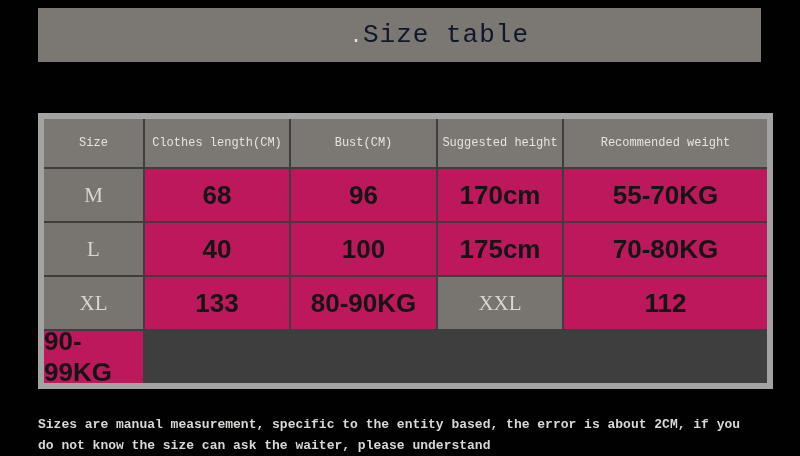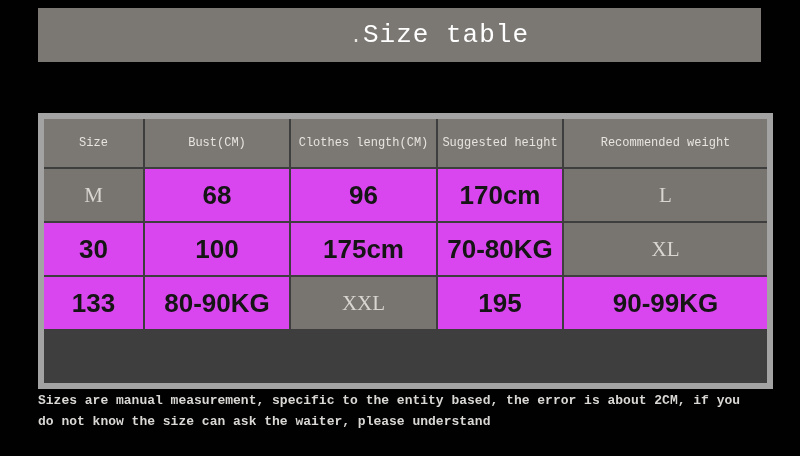--- a/index.html
+++ b/index.html
@@ -11,84 +11,85 @@
     font-family:"Liberation Mono","DejaVu Sans Mono",monospace;
   }
   
   .banner{
     position:absolute;left:38px;top:8px;width:723px;height:54px;
     background:#7b7773;
     display:flex;align-items:center;justify-content:center;
   }
   .banner-inner{transform:translateX(40px);display:flex;align-items:baseline;}
   .title-dot{color:#e9e7e3;font-size:20px;margin-right:1px;}
-  .title{color:#ffffff;font-size:26px;letter-spacing:1px;}
+  .title{color:#0f172a;font-size:26px;letter-spacing:1px;}
   
   .tbl{
     position:absolute;left:38px;top:113px;
     display:grid;
     grid-template-columns:99px 144px 145px 124px 203px;
     grid-template-rows:48px 52px 52px 52px 52px;
     gap:2px;
     background:#3e3e3e;
     border:6px solid #a3a3a3;
   }
   .cell{display:flex;align-items:center;justify-content:center;}
   .th{background:#7b7773;color:#e7e4df;font-size:12px;white-space:nowrap;}
   .sz{
     background:#787470;color:#d9d6d2;
     font-family:"Liberation Serif","DejaVu Serif",serif;
     font-size:21px;
   }
   .td{
-    background:#d946ef;color:#151515;
+    background:#be185d;color:#151515;
     font-family:"Liberation Sans","DejaVu Sans",sans-serif;
     font-weight:bold;font-size:26px;
   }
   
   .footer{
-    position:absolute;left:38px;top:390px;
+    position:absolute;left:38px;top:414px;
     color:#dad8d5;font-size:13px;line-height:21px;font-weight:bold;
     white-space:nowrap;
   }
 </style>
 </head>
 <body>
 
 <div class="banner">
   <div class="banner-inner">
     <span class="title-dot">.</span>
     <span class="title">Size table</span>
   </div>
 </div>
 
 <div class="tbl">
 
   <div class="cell th">Size</div>
+  <div class="cell th">Clothes length(CM)</div>
   <div class="cell th">Bust(CM)</div>
-  <div class="cell th">Clothes length(CM)</div>
   <div class="cell th">Suggested height</div>
   <div class="cell th">Recommended weight</div>
 
   <div class="cell sz">M</div>
   <div class="cell td">68</div>
   <div class="cell td">96</div>
   <div class="cell td">170cm</div>
+  <div class="cell td">55-70KG</div>
 
   <div class="cell sz">L</div>
-  <div class="cell td">30</div>
+  <div class="cell td">40</div>
   <div class="cell td">100</div>
   <div class="cell td">175cm</div>
   <div class="cell td">70-80KG</div>
 
   <div class="cell sz">XL</div>
   <div class="cell td">133</div>
   <div class="cell td">80-90KG</div>
 
   <div class="cell sz">XXL</div>
-  <div class="cell td">195</div>
+  <div class="cell td">112</div>
   <div class="cell td">90-99KG</div>
 </div>
 
 <div class="footer">
   <div>Sizes are manual measurement, specific to the entity based, the error is about 2CM, if you</div>
   <div>do not know the size can ask the waiter, please understand</div>
 </div>
 
 </body></html>

